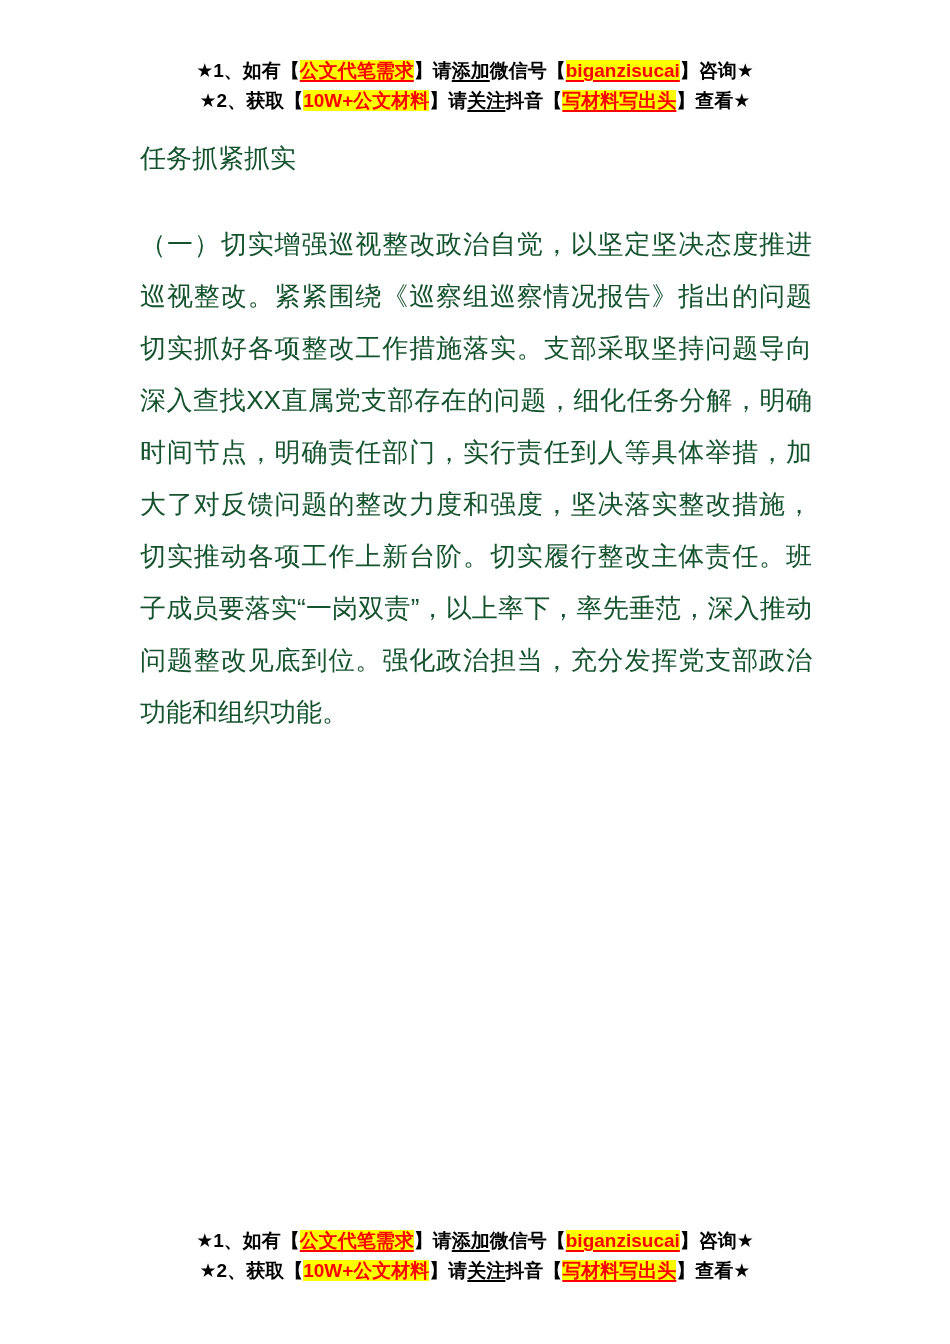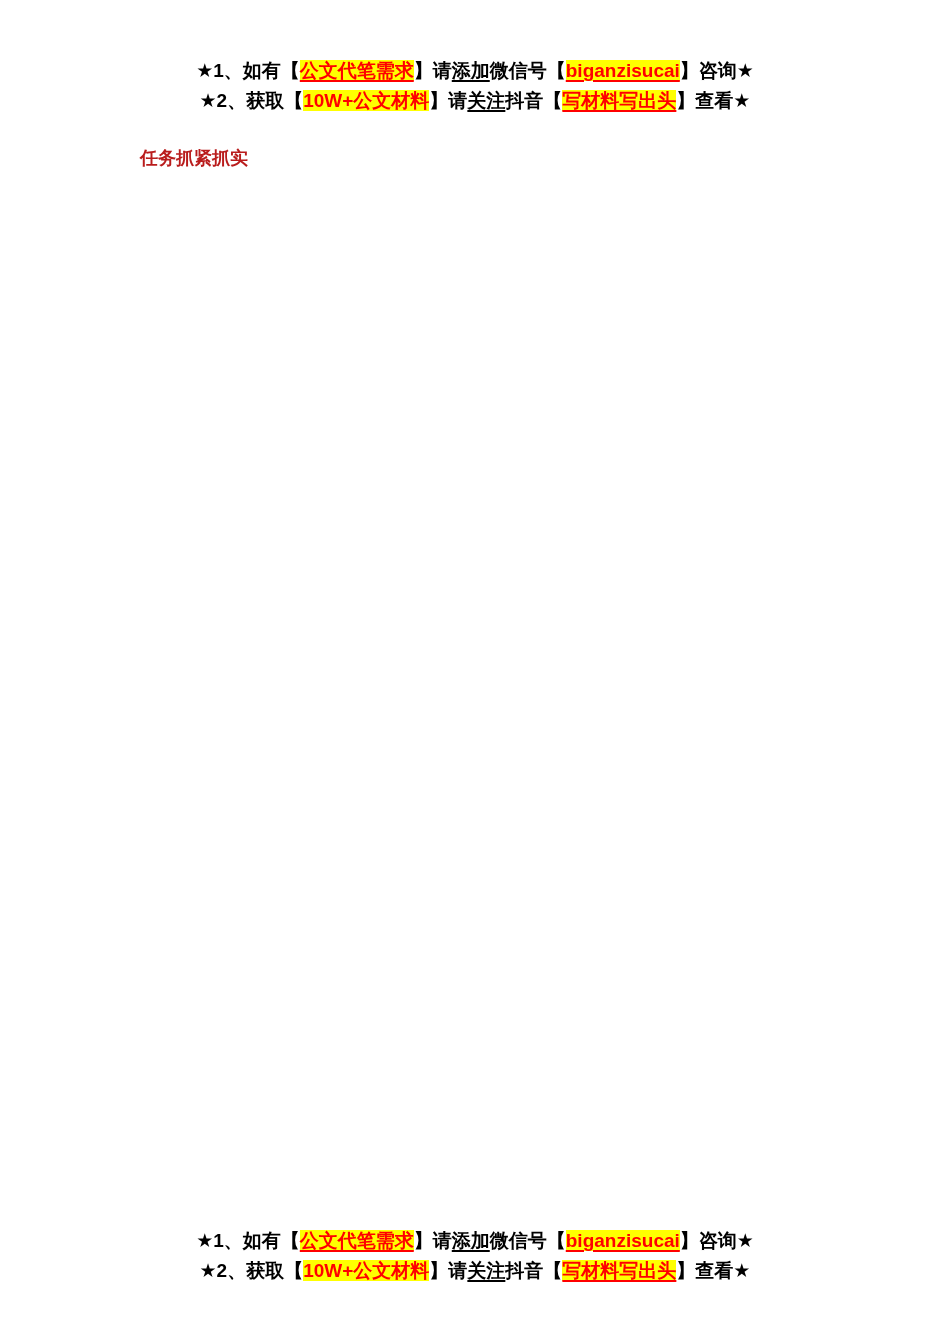--- a/index.html
+++ b/index.html
@@ -45,46 +45,47 @@
   }
   .promo .u-black {
     text-decoration: underline;
     text-decoration-color: #000000;
     text-decoration-thickness: 2px;
     text-underline-offset: 3px;
   }
   
   .content {
     padding: 16px 138px 0 140px;
-    font-size: 18px;
+    font-size: 26px;
     line-height: 52px;
     text-align: justify;
     text-justify: inter-ideograph;
-    font-weight: 700;
-    color: #b91c1c;
+    font-weight: 400;
+    color: #14532d;
   }
   .para { margin: 0; }
   .para + .para { margin-top: 34px; }
 </style>
 </head>
 <body>
 
 <div class="page">
 
   <div class="promo promo-top">
     <div class="promo-line">
       <span>★1、如有【</span><span class="hl">公文代笔需求</span><span>】请</span><span class="u-black">添加</span><span>微信号【</span><span class="hl">biganzisucai</span><span>】咨询★</span>
     </div>
     <div class="promo-line">
       <span>★2、获取【</span><span class="hl-plain">10W+公文材料</span><span>】请</span><span class="u-black">关注</span><span>抖音【</span><span class="hl">写材料写出头</span><span>】查看★</span>
     </div>
   </div>
 
   <div class="content">
     <div class="para">任务抓紧抓实</div>
+    <div class="para">（一）切实增强巡视整改政治自觉，以坚定坚决态度推进巡视整改。紧紧围绕《巡察组巡察情况报告》指出的问题切实抓好各项整改工作措施落实。支部采取坚持问题导向深入查找XX直属党支部存在的问题，细化任务分解，明确时间节点，明确责任部门，实行责任到人等具体举措，加大了对反馈问题的整改力度和强度，坚决落实整改措施，切实推动各项工作上新台阶。切实履行整改主体责任。班子成员要落实“一岗双责”，以上率下，率先垂范，深入推动问题整改见底到位。强化政治担当，充分发挥党支部政治功能和组织功能。</div>
   </div>
 
   <div class="promo promo-bottom">
     <div class="promo-line">
       <span>★1、如有【</span><span class="hl">公文代笔需求</span><span>】请</span><span class="u-black">添加</span><span>微信号【</span><span class="hl">biganzisucai</span><span>】咨询★</span>
     </div>
     <div class="promo-line">
       <span>★2、获取【</span><span class="hl-plain">10W+公文材料</span><span>】请</span><span class="u-black">关注</span><span>抖音【</span><span class="hl">写材料写出头</span><span>】查看★</span>
     </div>
   </div>

